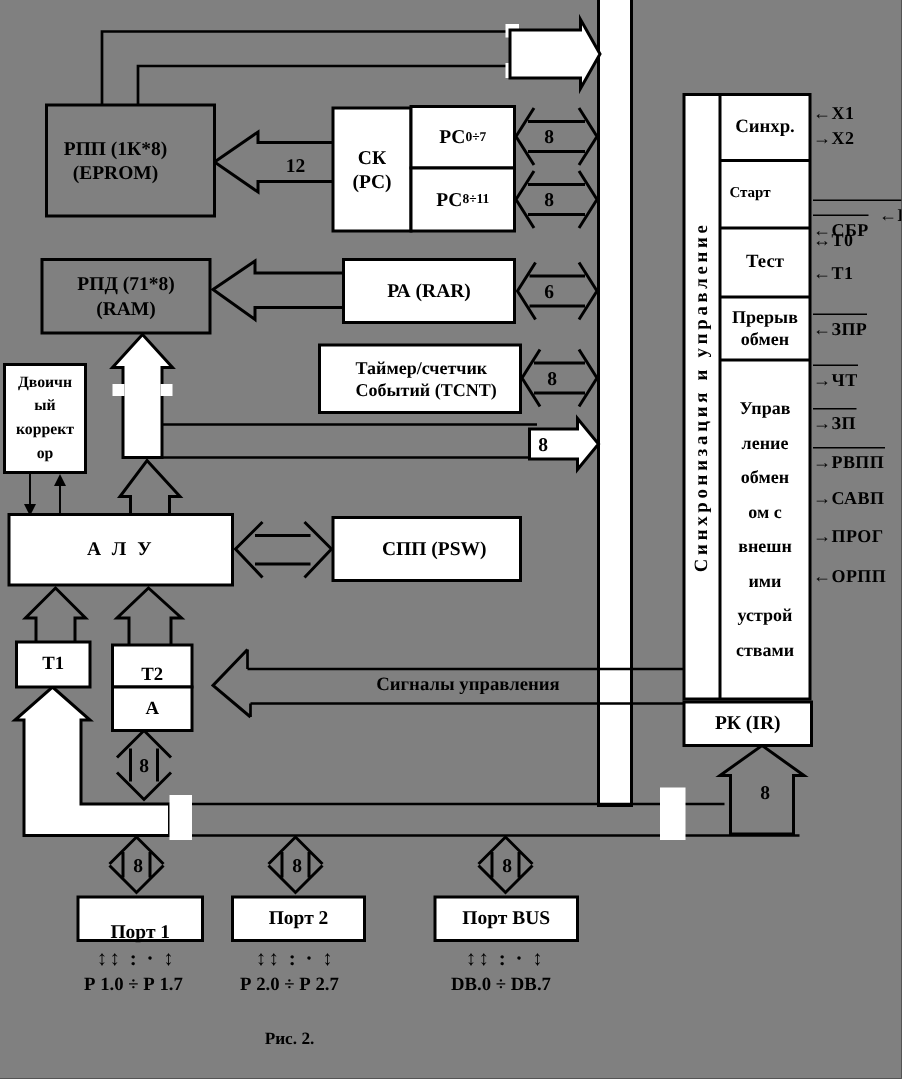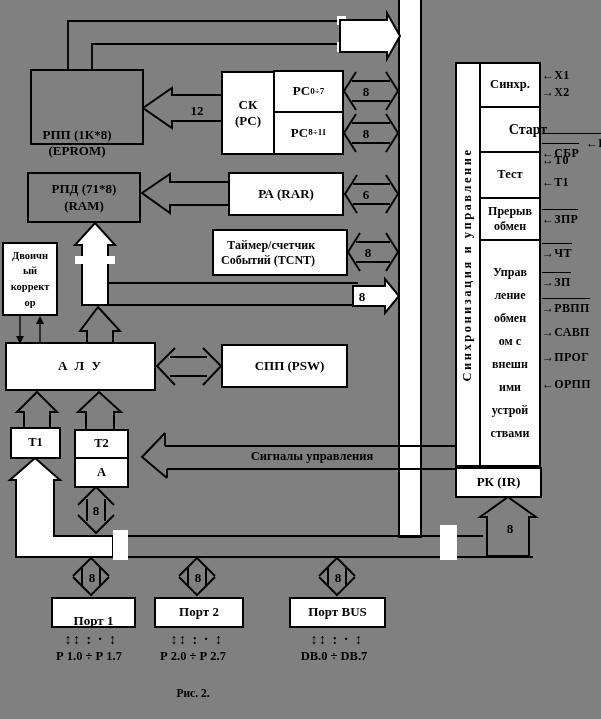--- a/index.html
+++ b/index.html
@@ -3,21 +3,21 @@
 <meta charset="utf-8">
 <style>
   html,body{margin:0;padding:0;background:#666;}
   #page{position:relative;width:601px;height:719px;background:#808080;
         font-family:"Liberation Serif",serif;color:#000;overflow:hidden;
         outline:1px solid #000;margin:0 auto;}
   #page svg{position:absolute;left:0;top:0;}
   .blk{position:absolute;display:flex;align-items:center;justify-content:center;
        text-align:center;font-weight:bold;font-size:13px;line-height:1.25;}
   .blk span{white-space:pre-line;}
-  .left{justify-content:flex-start;text-align:right;padding-left:8px;box-sizing:border-box;}
+  .left{justify-content:flex-start;text-align:left;padding-left:24px;box-sizing:border-box;}
   .num{position:absolute;font-weight:bold;font-size:13px;transform:translate(-50%,-50%);
        line-height:1;}
   .sig{position:absolute;left:542px;font-weight:bold;font-size:12px;line-height:13px;
        white-space:nowrap;}
   .sig.ov{border-top:1.5px solid #000;padding-top:3px;}
   .sig span{letter-spacing:0.3px;}
   .vlabel{position:absolute;left:456px;top:63px;width:24px;height:403px;
           display:flex;align-items:center;justify-content:center;}
   .vlabel span{transform:rotate(-90deg);white-space:nowrap;font-weight:bold;
                font-size:12.5px;letter-spacing:2.5px;}
@@ -116,21 +116,21 @@
   <line x1="480" y1="198" x2="540" y2="198" stroke="#000" stroke-width="2"></line>
   <line x1="480" y1="240" x2="540" y2="240" stroke="#000" stroke-width="2"></line>
   <rect x="456" y="468" width="85" height="29" fill="#fff" stroke="#000" stroke-width="2"></rect>
 
   <path d="M356,72 L344,91 L356,110 M386,72 L398,91 L386,110 M352,81 L390,81 M352,101 L390,101" fill="none" stroke="#000" stroke-width="2"></path>
   <path d="M356,114 L344,133 L356,152 M386,114 L398,133 L386,152 M352,123 L390,123 M352,143 L390,143" fill="none" stroke="#000" stroke-width="2"></path>
   <path d="M357,175 L345,194 L357,213 M386,175 L398,194 L386,213 M353,184 L390,184 M353,204 L390,204" fill="none" stroke="#000" stroke-width="2"></path>
   <path d="M360,233 L348,252 L360,271 M386,233 L398,252 L386,271 M356,242 L390,242 M356,262 L390,262" fill="none" stroke="#000" stroke-width="2"></path>
 </svg>
 
-<div class="blk" style="left:31px;top:70px;width:92px;height:74px;margin-top:36px;">
+<div class="blk" style="left:31px;top:70px;width:92px;height:74px;">
       <span>РПП (1К*8)
 (EPROM)</span>
     </div>
 <div class="blk" style="left:28px;top:173px;width:112px;height:49px;">
       <span>РПД (71*8)
 (RAM)</span>
     </div>
 <div class="blk" style="left:222px;top:72px;width:52px;height:82px;">
       <span>СК
 (РС)</span>
@@ -158,21 +158,21 @@
     </div>
 <div class="blk" style="left:6px;top:343px;width:149px;height:47px;letter-spacing:2px;">
       <span>А Л У</span>
     </div>
 <div class="blk" style="left:222px;top:345px;width:135px;height:42px;">
       <span>СПП (PSW)</span>
     </div>
 <div class="blk" style="left:11px;top:428px;width:49px;height:30px;font-size:12.5px;">
       <span>Т1</span>
     </div>
-<div class="blk" style="left:75px;top:430px;width:53px;height:28px;font-size:12.5px;">
+<div class="blk" style="left:75px;top:430px;width:53px;height:28px;font-size:12.5px;align-items:flex-end;">
       <span>Т2</span>
     </div>
 <div class="blk" style="left:75px;top:458px;width:53px;height:29px;font-size:12.5px;">
       <span>А</span>
     </div>
 <div class="blk" style="left:456px;top:468px;width:85px;height:29px;">
       <span>РК (IR)</span>
     </div>
 <div class="blk" style="left:52px;top:598px;width:83px;height:46px;">
       <span>Порт 1</span>
@@ -183,21 +183,21 @@
 <div class="blk" style="left:290px;top:598px;width:95px;height:29px;">
       <span>Порт BUS</span>
     </div>
 
 <div class="vlabel">
       <span>Синхронизация и управление</span>
     </div>
 <div class="blk" style="left:480px;top:63px;width:60px;height:44px;font-size:12.5px;">
       <span>Синхр.</span>
     </div>
-<div class="blk" style="left:480px;top:107px;width:40px;height:45px;font-size:14px;padding-left:28px;">
+<div class="blk" style="left:480px;top:107px;width:40px;height:45px;font-size:10px;">
       <span>Старт</span>
     </div>
 <div class="blk" style="left:480px;top:152px;width:60px;height:46px;font-size:12.5px;">
       <span>Тест</span>
     </div>
 <div class="blk" style="left:480px;top:198px;width:60px;height:42px;font-size:12px;">
       <span>Прерыв
 обмен</span>
     </div>
 <div class="blk" style="left:480px;top:240px;width:60px;height:226px;font-size:12px;line-height:23px;">

